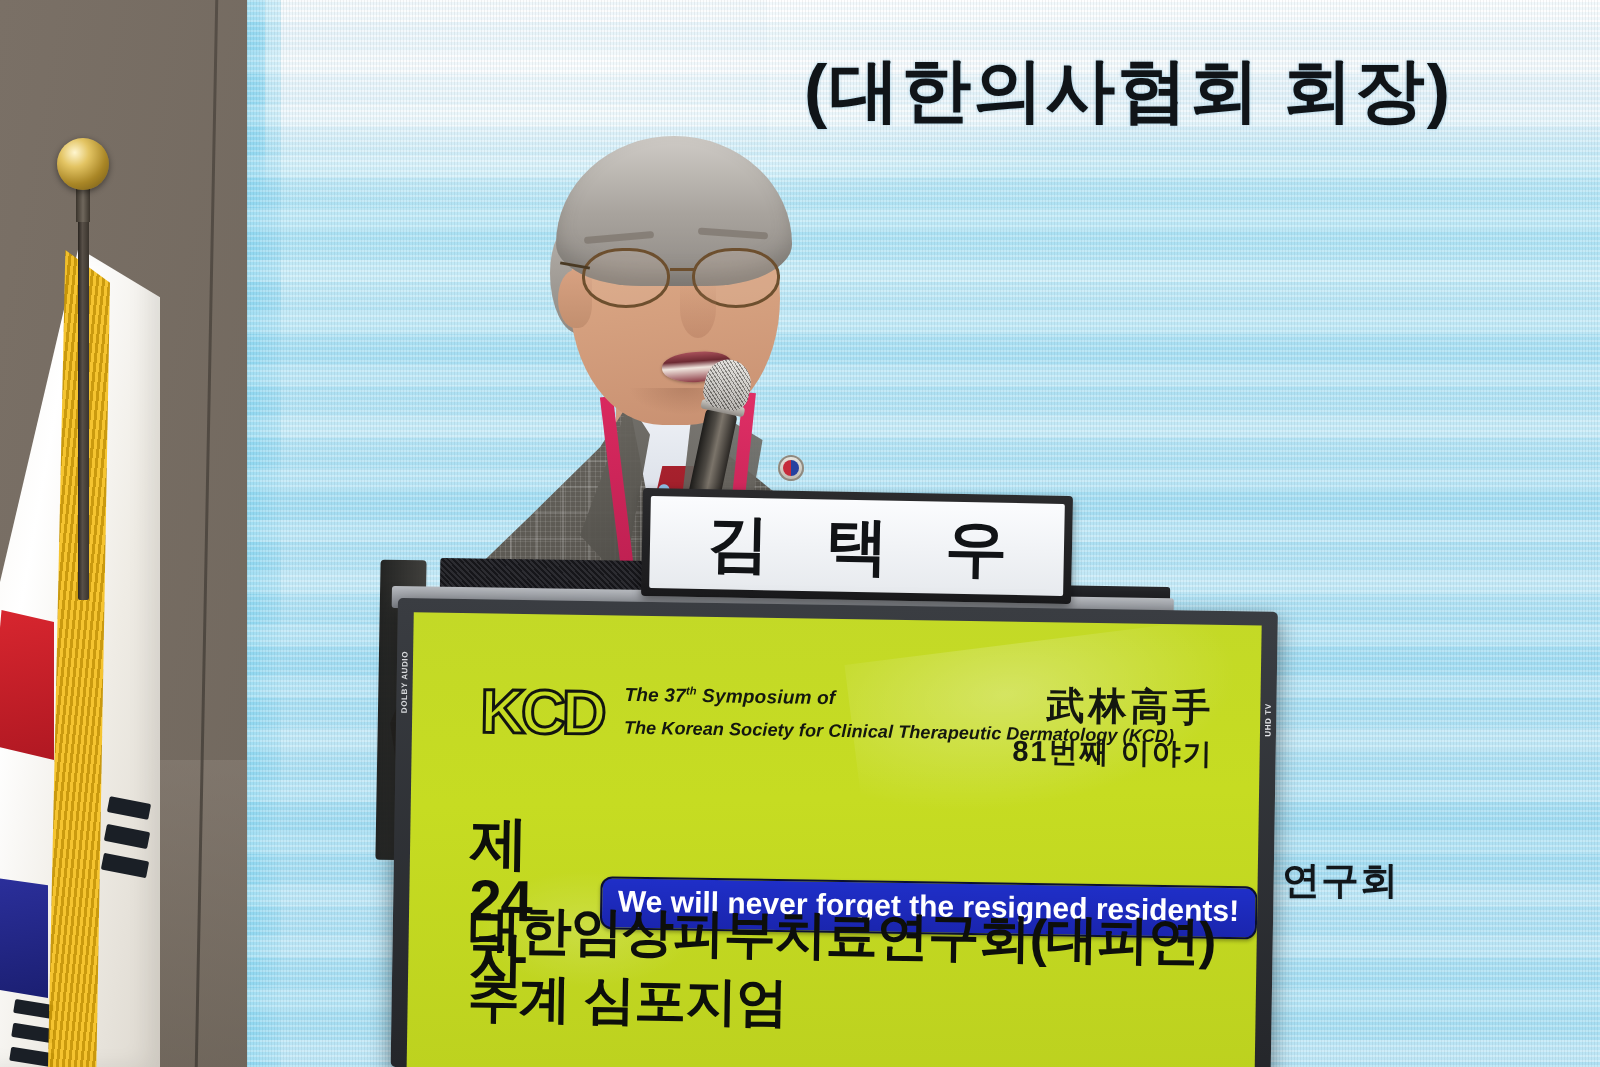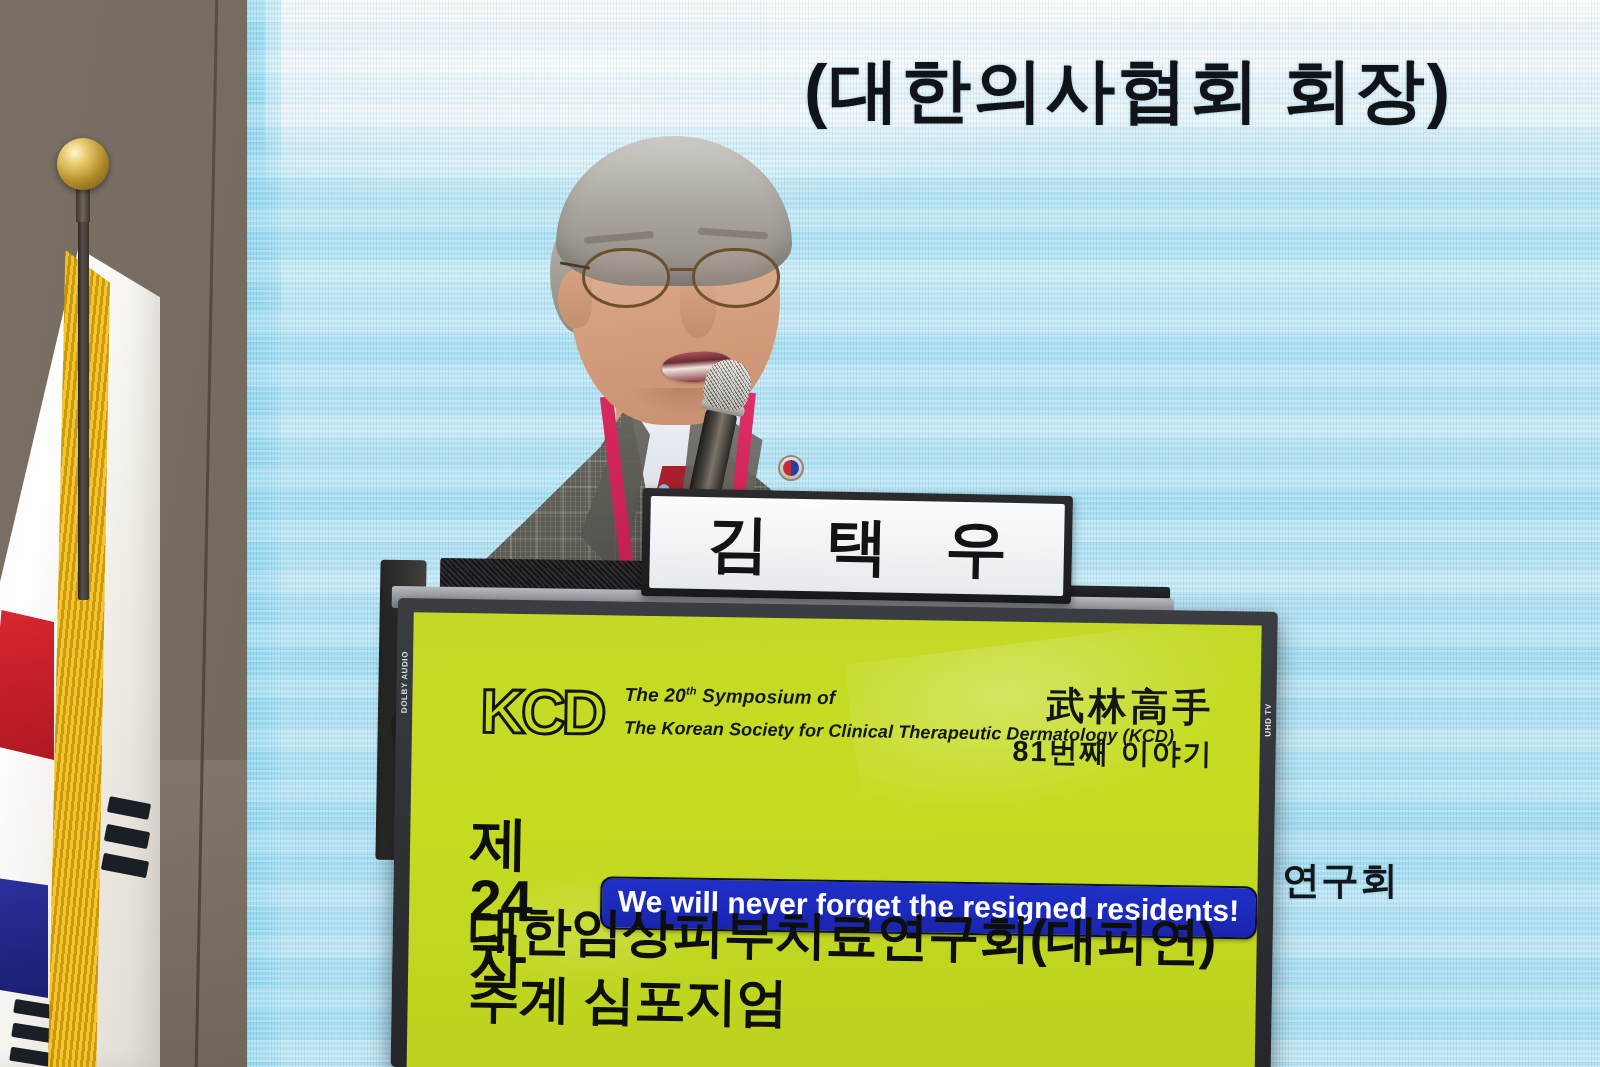--- a/index.html
+++ b/index.html
@@ -333,21 +333,21 @@
     <div class="badge-dolby">DOLBY AUDIO</div>
     <div class="badge-uhd">UHD TV</div>
     <div class="tv-screen">
       <div class="tv-gloss"></div>
       <div class="tv-gloss2"></div>
 
       <div class="kcd-logo">KCD</div>
 
       <div class="kcd-sub">
         <div class="l1">
-          <span>The 20</span><sup>th</sup><span> Symposium of</span>
+          <span>The 37</span><sup>th</sup><span> Symposium of</span>
         </div>
         <div class="l2">The Korean Society for Clinical Therapeutic Dermatology (KCD)</div>
       </div>
 
       <div class="cjk-title">武林高手</div>
       <div class="cjk-sub">81번째 이야기</div>
 
       <div class="row24">
         <span class="t24">제24차</span>
         <span class="en-pill">We will never forget the resigned residents!</span>

